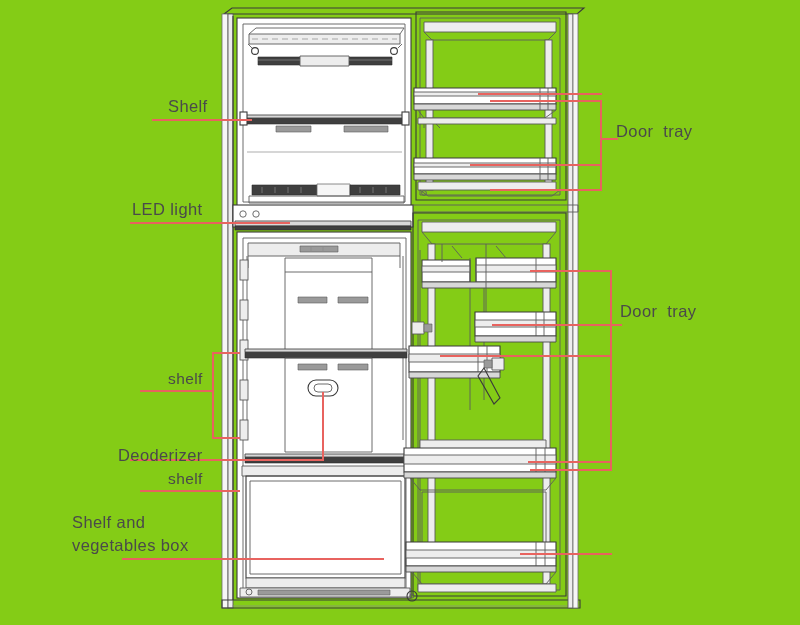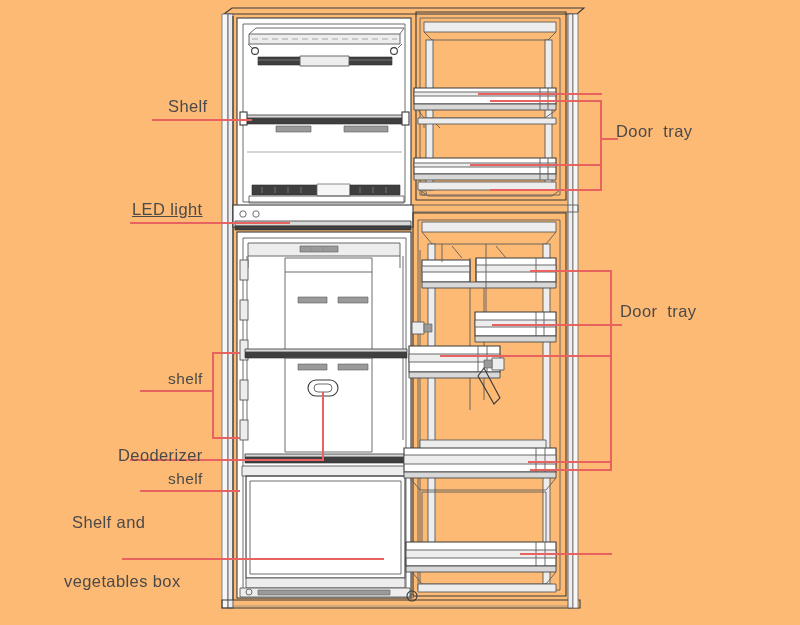--- a/index.html
+++ b/index.html
@@ -4,21 +4,21 @@
 <style>
   html, body {
     margin: 0;
     padding: 0;
     background: #ffffff;
   }
   #stage {
     position: relative;
     width: 800px;
     height: 625px;
-    background: #fdba74;
+    background: #84cc16;
     overflow: hidden;
     font-family: "Liberation Sans", sans-serif;
   }
   
   .label {
     position: absolute;
     color: #4a4a4a;
     font-size: 16.5px;
     font-family: "Liberation Sans", sans-serif;
     letter-spacing: 0.4px;
@@ -280,38 +280,38 @@
       <circle class="ln" cx="412" cy="596" r="5" fill="#e4e4e4"></circle>
       <circle class="ln2" cx="412" cy="596" r="2" fill="#fff"></circle>
     </g>
 
   </svg>
 
   <div class="lead-h" style="left:152px; top:119px; width:100px;"></div>
   <div class="label" style="left:168px; top:95px;">Shelf</div>
 
   <div class="lead-h" style="left:130px; top:222px; width:160px;"></div>
-  <div class="label" style="left:132px; top:198px;text-decoration:underline;">LED light</div>
+  <div class="label" style="left:132px; top:198px;">LED light</div>
 
   <div class="lead-v" style="left:212px; top:352px; height:86px;"></div>
   <div class="lead-h" style="left:212px; top:352px; width:28px;"></div>
   <div class="lead-h" style="left:212px; top:437px; width:28px;"></div>
   <div class="lead-h" style="left:140px; top:390px; width:73px;"></div>
   <div class="label small" style="left:168px; top:369px;">shelf</div>
 
   <div class="lead-v" style="left:322px; top:392px; height:68px;"></div>
   <div class="lead-h" style="left:130px; top:459px; width:194px;"></div>
   <div class="label" style="left:118px; top:444px;">Deoderizer</div>
 
   <div class="lead-h" style="left:140px; top:490px; width:100px;"></div>
   <div class="label small" style="left:168px; top:469px;">shelf</div>
 
   <div class="lead-h" style="left:122px; top:558px; width:262px;"></div>
   <div class="label" style="left:72px; top:511px;">Shelf and</div>
-  <div class="label" style="left:64px; top:534px;margin-top:36px;">vegetables box</div>
+  <div class="label" style="left:72px; top:534px;">vegetables box</div>
 
   <div class="lead-v" style="left:600px; top:100px; height:90px;"></div>
   <div class="lead-h" style="left:490px; top:100px; width:112px;"></div>
   <div class="lead-h" style="left:490px; top:189px; width:112px;"></div>
   <div class="lead-h" style="left:600px; top:138px; width:18px;"></div>
   <div class="label" style="left:616px; top:120px;">Door  tray</div>
 
   <div class="lead-v" style="left:610px; top:270px; height:200px;"></div>
   <div class="lead-h" style="left:530px; top:270px; width:82px;"></div>
   <div class="lead-h" style="left:545px; top:324px; width:67px;"></div>

